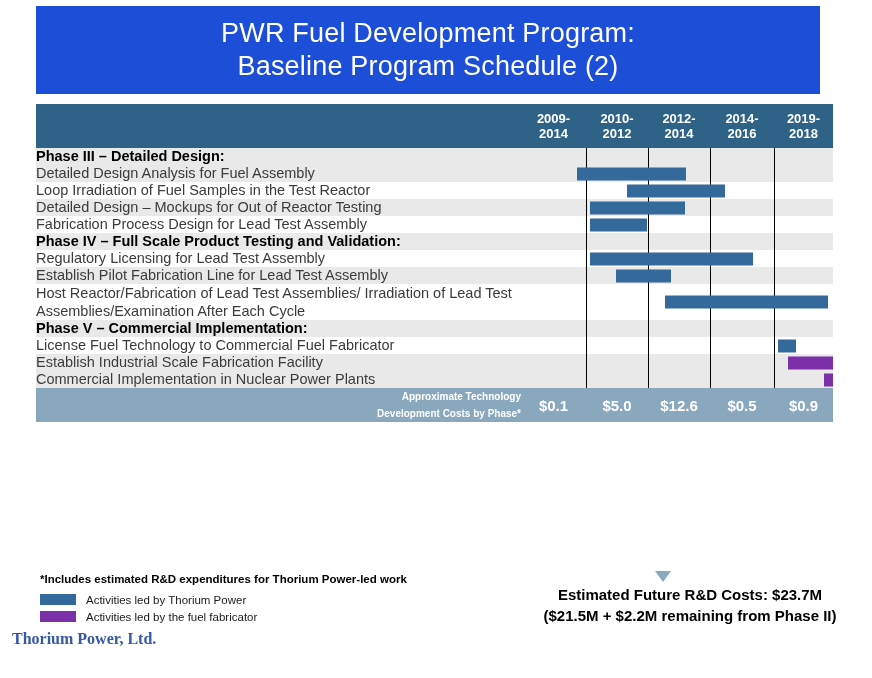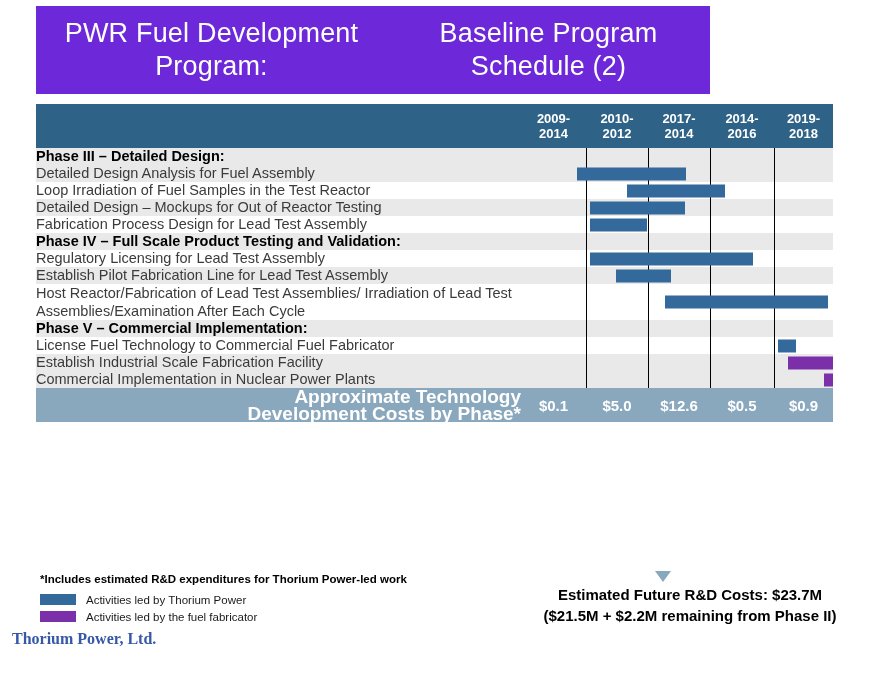--- a/index.html
+++ b/index.html
@@ -13,26 +13,26 @@
     font-family: "Liberation Sans", sans-serif;
     position: relative;
     overflow: hidden;
   }
 
   
   #title-banner {
     position: absolute;
     left: 36px;
     top: 6px;
-    width: 674px;
+    width: 784px;
     height: 88px;
-    background: #6d28d9;
+    background: #1d4ed8;
     color: #ffffff;
     display: flex;
-    flex-direction: row;
+    flex-direction: column;
     align-items: center;
     justify-content: center;
     text-align: center;
   }
   #title-banner .tline {
     font-size: 27px;
     line-height: 33px;
     font-weight: normal;
     letter-spacing: 0.2px;
   }
@@ -110,21 +110,21 @@
   .bar.blue { background: #34699b; }
   .bar.purple { background: #7b2fa8; }
 
   
   .cost-row td {
     background: #8aa8bd;
     color: #ffffff;
     font-weight: bold;
   }
   .cost-label {
-    font-size: 19px;
+    font-size: 10px;
     text-align: right;
     padding: 3px 8px 4px 0;
     line-height: 17px;
     border-left: 1px solid #1d4767;
     border-top: 1px solid #1d4767;
     border-bottom: 1px solid #1d4767;
   }
   .cost-cell {
     font-size: 15px;
     text-align: center;
@@ -231,21 +231,21 @@
       <th class="hdr-label"></th>
       <th class="hdr-cell">
         <div>2009-</div>
         <div>2014</div>
       </th>
       <th class="hdr-cell">
         <div>2010-</div>
         <div>2012</div>
       </th>
       <th class="hdr-cell">
-        <div>2017-</div>
+        <div>2012-</div>
         <div>2014</div>
       </th>
       <th class="hdr-cell">
         <div>2014-</div>
         <div>2016</div>
       </th>
       <th class="hdr-cell">
         <div>2019-</div>
         <div>2018</div>
       </th>

